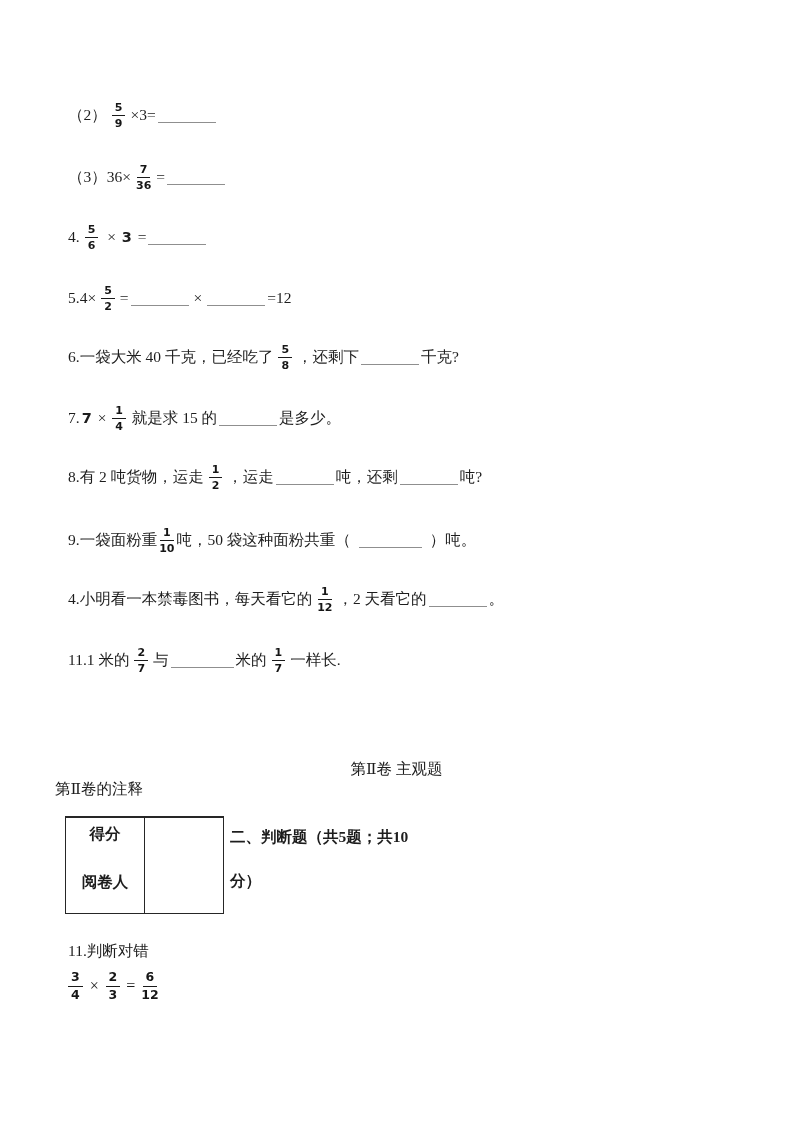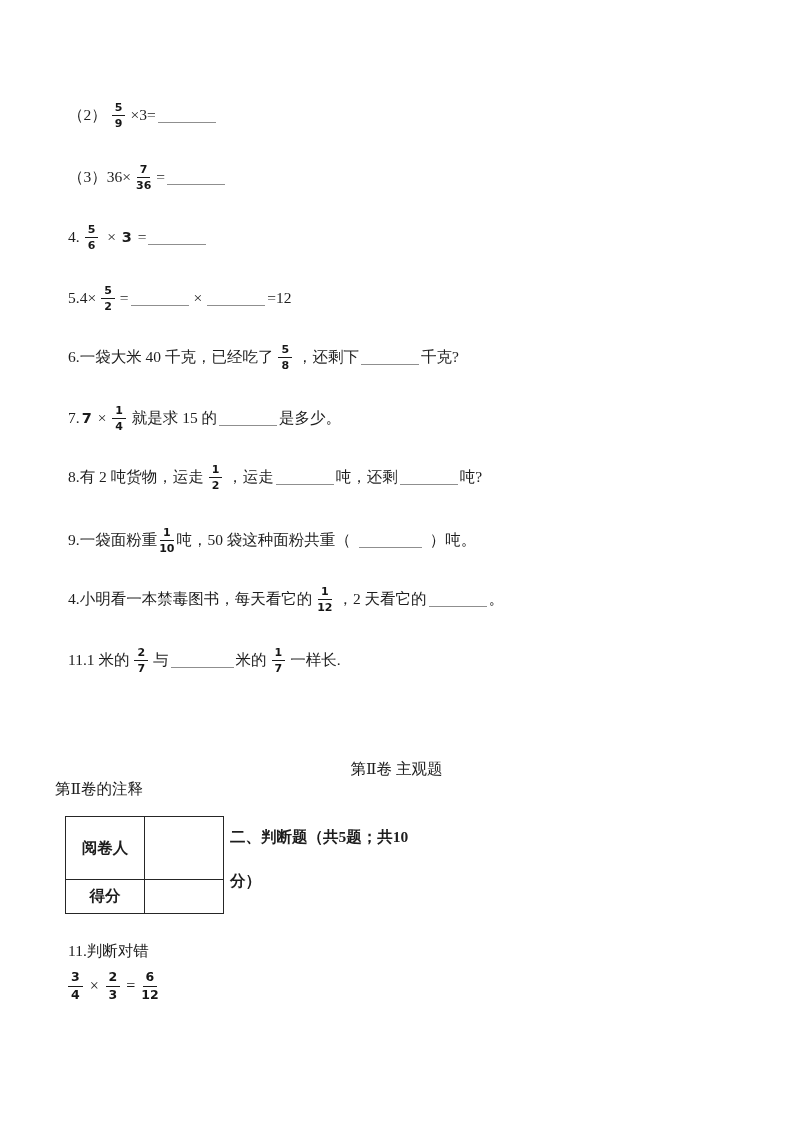--- a/index.html
+++ b/index.html
@@ -155,28 +155,28 @@
       <span class="den">7</span>
     </span>
     <span class="t">一样长.</span>
   </div>
 
   <div class="center-title">第Ⅱ卷 主观题</div>
 
   <div class="note">第Ⅱ卷的注释</div>
 
   <div class="score-table">
+    <div class="tr r2">
+      <div class="td lab">得分</div>
+      <div class="td"></div>
+    </div>
     <div class="tr r1">
       <div class="td lab">阅卷人</div>
       <div class="td"></div>
     </div>
-    <div class="tr r2">
-      <div class="td lab">得分</div>
-      <div class="td"></div>
-    </div>
   </div>
 
   <div class="sec-heading">
     <div>二、判断题（共5题；共10</div>
     <div>分）</div>
   </div>
 
   <div class="q12-label">11.判断对错</div>
 
   <div class="eq-row">

